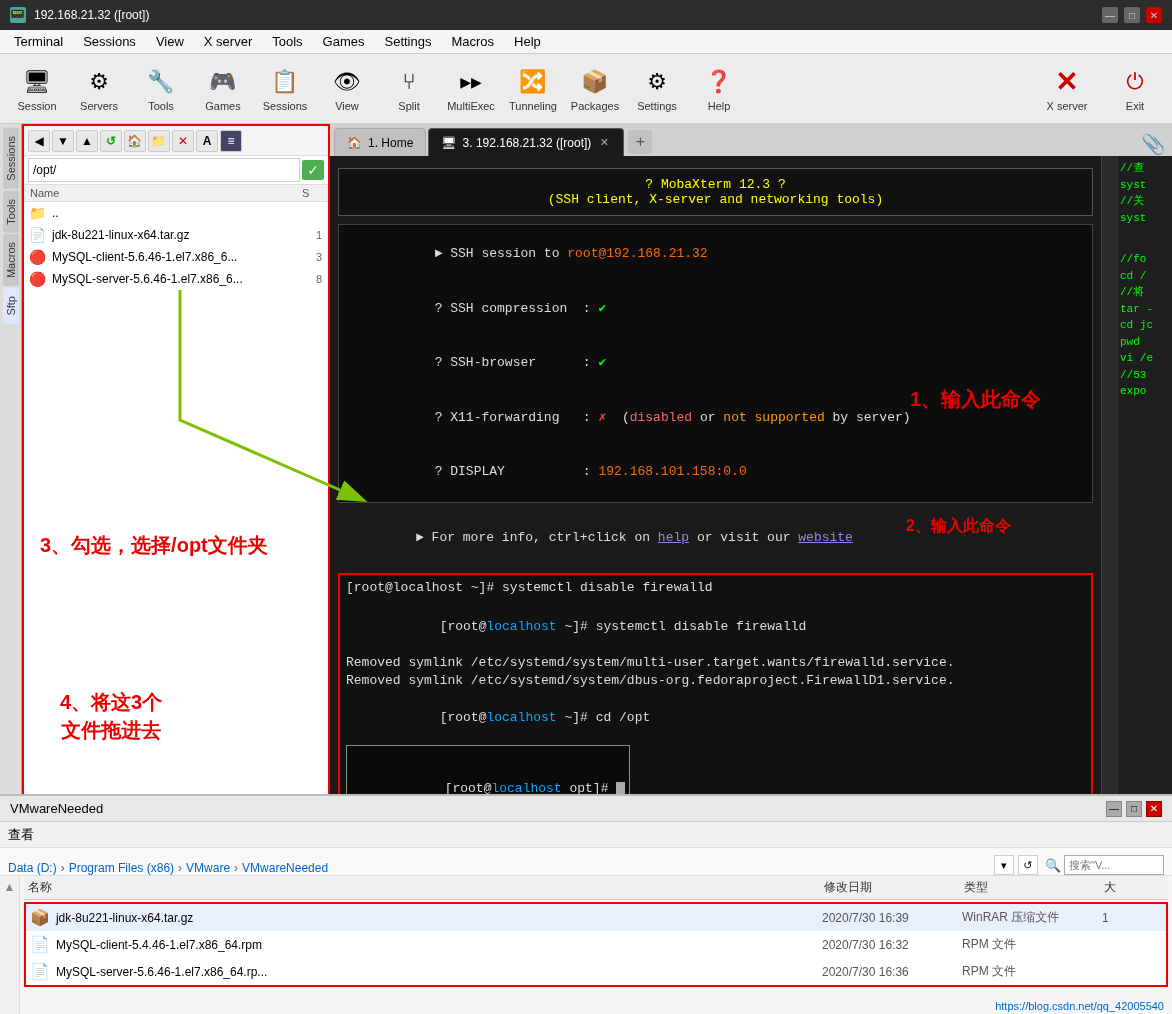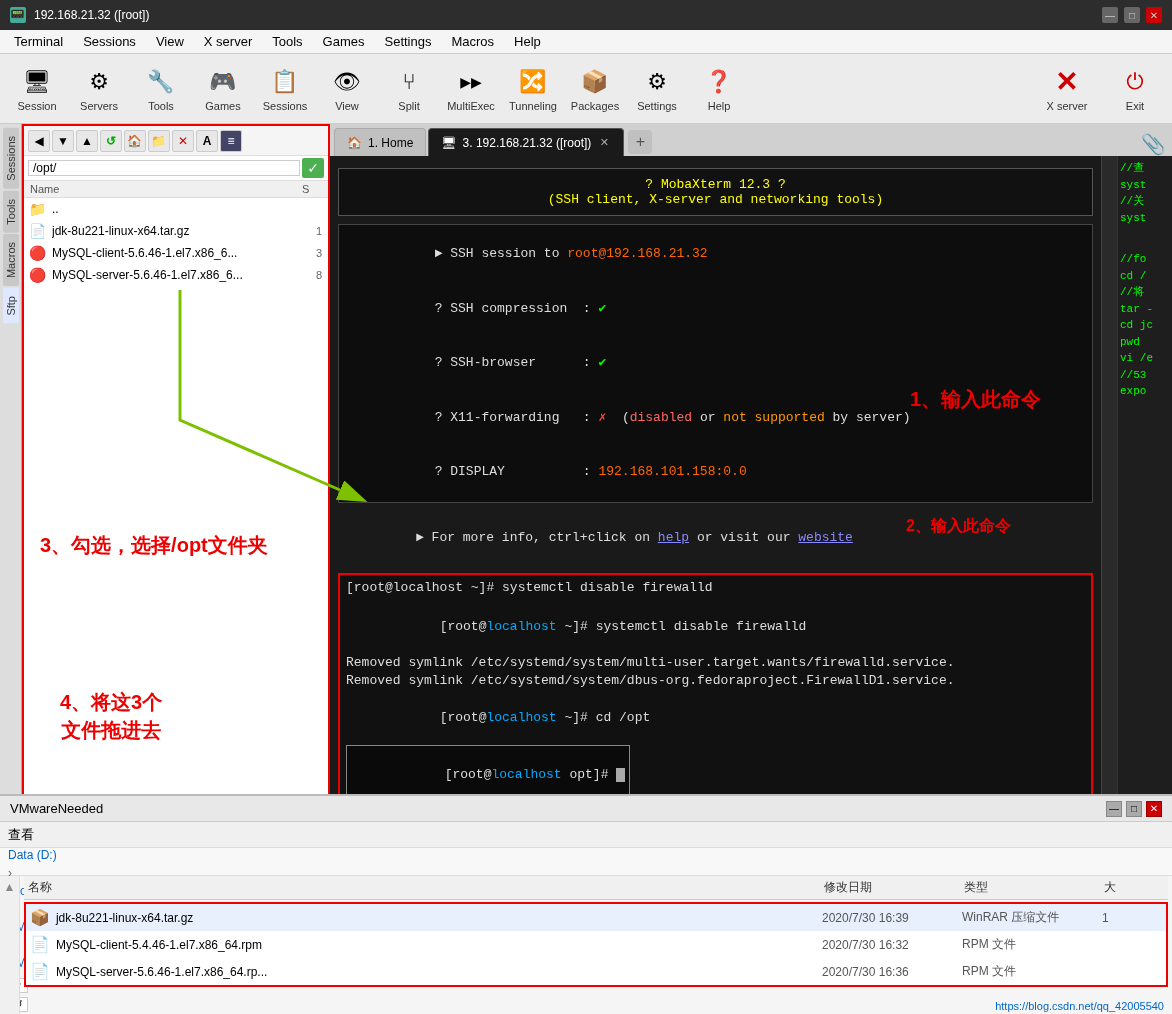--- a/index.html
+++ b/index.html
@@ -147,21 +147,21 @@
       <div class="lp-btn">▲</div>
       <div class="lp-btn" style="color:#0a0; font-weight:bold;">↺</div>
       <div class="lp-btn" style="color:#fa0;">🏠</div>
       <div class="lp-btn">📁</div>
       <div class="lp-btn" style="color:#c00;">✕</div>
       <div class="lp-btn" style="font-weight:bold;">A</div>
       <div class="lp-btn" style="background:#446; color:#fff;">≡</div>
     </div>
 
     <div style="display:flex; align-items:center; padding:2px 4px; border-bottom:1px solid #ddd;">
-      <input type="text" class="path-input" style="flex: 1 1 0%; border: 1px solid rgb(204, 204, 204); height: 16px; padding: 0px 4px; font-size: 12px;" value="/opt/">
+      <input type="text" class="path-input" style="flex: 1 1 0%; border: 1px solid rgb(204, 204, 204); height: 24px; padding: 0px 4px; font-size: 12px;" value="/opt/">
       <button class="path-ok" style="width:22px; height:20px; background:#4caf50; border:none; cursor:pointer; color:#fff; font-size:14px; margin-left:2px;">✓</button>
     </div>
 
     <div style="display:flex; padding:2px 6px; background:#f0f0f0; border-bottom:1px solid #ddd; font-size:11px; color:#555;">
       <span style="flex:1;">Name</span>
       <span style="width:20px;">S</span>
     </div>
 
     <div style="flex:1; overflow-y:auto;">
       <div class="file-item">
@@ -247,21 +247,21 @@
         <div style="border:2px solid #e00; padding:4px 6px; margin:4px 0; background:#111;">
           <div class="term-line" style="color:#ddd; margin-bottom:2px;">[root@localhost ~]# systemctl disable firewalld</div>
           <div class="term-line" style="color:#ddd;">
             <span style="color:#ddd;">[root@</span><span style="color:#0af;">localhost</span><span style="color:#ddd;"> ~]# systemctl disable firewalld</span>
           </div>
           <div class="term-line" style="color:#ddd;">Removed symlink /etc/systemd/system/multi-user.target.wants/firewalld.service.</div>
           <div class="term-line" style="color:#ddd;">Removed symlink /etc/systemd/system/dbus-org.fedoraproject.FirewallD1.service.</div>
           <div class="term-line" style="color:#ddd;">
             <span style="color:#ddd;">[root@</span><span style="color:#0af;">localhost</span><span style="color:#ddd;"> ~]# cd /opt</span>
           </div>
-          <div class="term-line" style="color:#ddd; border:1px solid #888; padding:2px 4px; display:inline-block; background:#0a0a0a;">
+          <div class="term-line" style="color:#ddd; border:1px solid #888; padding:16px 4px; display:inline-block; background:#0a0a0a;">
             <span style="color:#ddd;">[root@</span><span style="color:#0af;">localhost</span><span style="color:#ddd;"> opt]# </span><span style="display:inline-block; width:9px; height:14px; background:#aaa; vertical-align:middle;"></span>
           </div>
         </div>
 
         <div style="position:absolute; top:230px; right:60px; color:#e00; font-size:20px; font-weight:bold; font-family:'Microsoft YaHei', SimHei, Arial, sans-serif;">1、输入此命令</div>
 
         <div style="position:absolute; top:360px; right:90px; color:#e00; font-size:16px; font-weight:bold; font-family:'Microsoft YaHei', SimHei, Arial, sans-serif;">2、输入此命令</div>
       </div>
 
       <div style="width:16px; background:#2a2a2a; border-left:1px solid #444; cursor:pointer;"></div>
@@ -293,21 +293,21 @@
       <div style="width:16px; height:16px; background:#aaa; border:1px solid #888; cursor:pointer; display:flex; align-items:center; justify-content:center; font-size:10px;">—</div>
       <div style="width:16px; height:16px; background:#aaa; border:1px solid #888; cursor:pointer; display:flex; align-items:center; justify-content:center; font-size:10px;">□</div>
       <div style="width:16px; height:16px; background:#c00; border:1px solid #900; cursor:pointer; display:flex; align-items:center; justify-content:center; font-size:10px; color:#fff;">✕</div>
     </div>
   </div>
 
   <div style="height:26px; display:flex; align-items:center; padding:0 8px; gap:4px; border-bottom:1px solid #ddd; background:#f0f0f0;">
     <span style="font-size:13px;">查看</span>
   </div>
 
-  <div style="height:28px; display:flex; align-items:flex-start; padding:0 8px; gap:4px; font-size:12px; border-bottom:1px solid #ddd; background:#f8f8f8;flex-direction:column;">
+  <div style="height:28px; display:flex; align-items:flex-end; padding:0 8px; gap:4px; font-size:12px; border-bottom:1px solid #ddd; background:#f8f8f8;">
     <span style="color:#0066cc; cursor:pointer;">Data (D:)</span>
     <span style="color:#666;">›</span>
     <span style="color:#0066cc; cursor:pointer;">Program Files (x86)</span>
     <span style="color:#666;">›</span>
     <span style="color:#0066cc; cursor:pointer;">VMware</span>
     <span style="color:#666;">›</span>
     <span style="color:#0066cc; cursor:pointer;">VMwareNeeded</span>
     <div style="flex:1;"></div>
     <div style="width:20px; height:20px; border:1px solid #ccc; cursor:pointer; display:flex; align-items:center; justify-content:center; font-size:11px; background:#fff;">▾</div>
     <div style="width:20px; height:20px; border:1px solid #ccc; cursor:pointer; display:flex; align-items:center; justify-content:center; font-size:11px; background:#fff;">↺</div>

